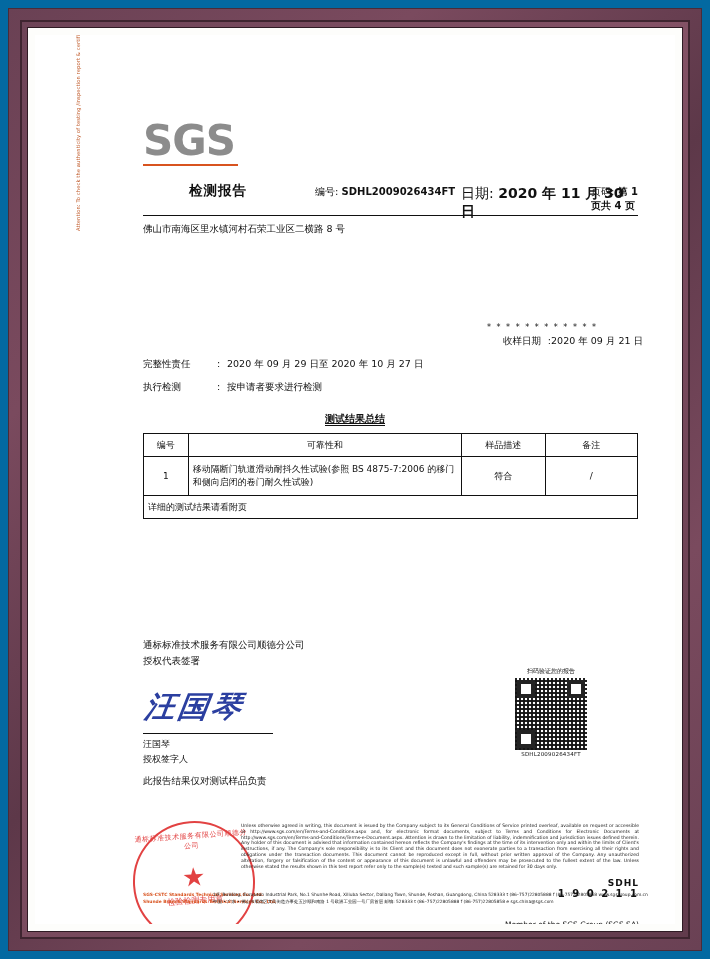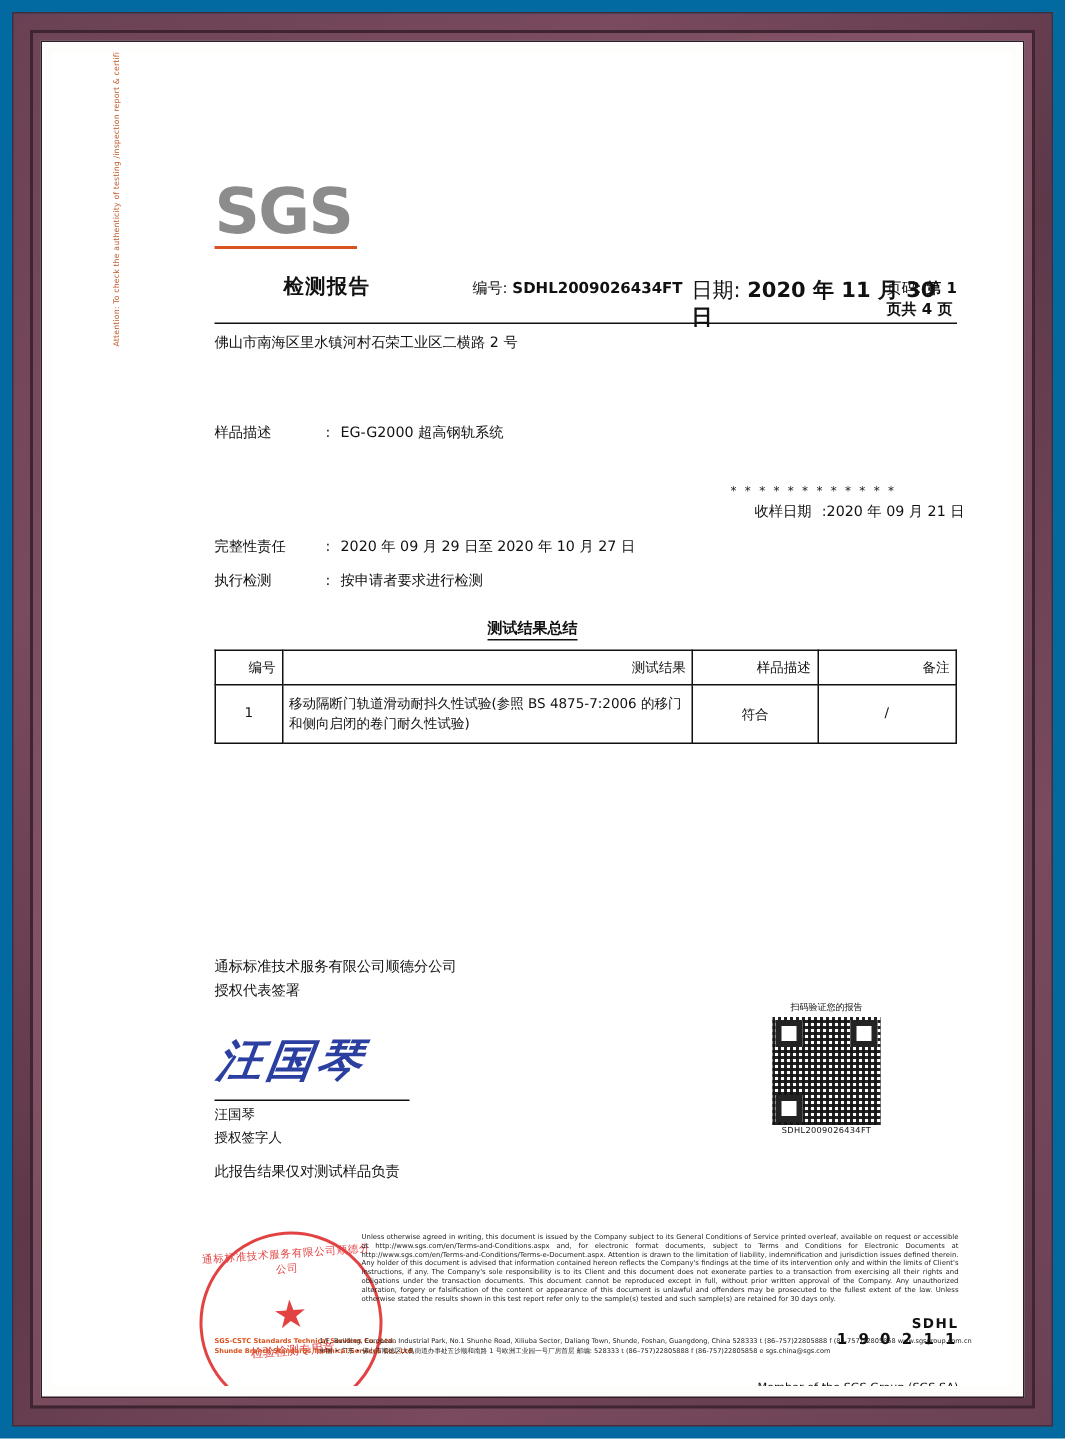--- a/index.html
+++ b/index.html
@@ -185,20 +185,21 @@
   
   .summary-head {
     position: absolute;
     left: 0;
     top: 377px;
     width: 640px;
     text-align: center;
     font-size: 10px;
     font-weight: bold;
     color: #111;
+    text-decoration: underline;
   }
   .summary-head span {
     border-bottom: 1px solid #111;
     padding-bottom: 1px;
   }
 
   
   .tbl {
     position: absolute;
     left: 108px;
@@ -207,21 +208,21 @@
     border-collapse: collapse;
     font-size: 9px;
     color: #111;
   }
   .tbl th, .tbl td {
     border: 1px solid #111;
     padding: 3px 4px;
     vertical-align: middle;
   }
   .tbl th {
-    text-align: right;
+    text-align: center;
     font-weight: normal;
     height: 16px;
   }
   .c-no   { width: 38px; text-align: center; }
   .c-req  { width: 285px; }
   .c-res  { width: 80px; text-align: center; }
   .c-rem  { width: 90px; text-align: center; }
   .row-body td { height: 32px; }
   .note-row td {
     text-align: left;
@@ -447,57 +448,57 @@
         <b>2020 年 11 月 30 日</b>
       </div>
       <div class="rep-page">
         <span>页码:</span>
         <b>第 1 页共 4 页</b>
       </div>
     </div>
     <div class="title-underline"></div>
 
     <div class="client-block">
-      <div>佛山市南海区里水镇河村石荣工业区二横路 2 号</div>
-    </div>
-
-    <div class="field f1">
-      <span class="lab">样品描述</span><span class="colon">:</span><span class="val">EG-G2000 超高钢轨系统</span>
-    </div>
+      <div>佛山市南海区里水镇河村石荣工业区二横路 8 号</div>
+    </div>
+
     <div class="asterisks">* * * * * * * * * * * *</div>
     <div class="field f3">
       <span class="lab">收样日期</span><span class="colon">:</span><span class="val">2020 年 09 月 21 日</span>
     </div>
     <div class="field f4">
       <span class="lab">完整性责任</span><span class="colon">:</span><span class="val">2020 年 09 月 29 日至 2020 年 10 月 27 日</span>
     </div>
     <div class="field f5">
       <span class="lab">执行检测</span><span class="colon">:</span><span class="val">按申请者要求进行检测</span>
     </div>
 
     <div class="summary-head">
       <span>测试结果总结</span>
     </div>
 
     <table class="tbl">
       <thead>
         <tr>
           <th class="c-no">编号</th>
-          <th class="c-req">测试结果</th>
+          <th class="c-req">可靠性和</th>
           <th class="c-res">样品描述</th>
           <th class="c-rem">备注</th>
         </tr>
       </thead>
       <tbody>
         <tr class="row-body">
           <td class="c-no">1</td>
           <td class="c-req">移动隔断门轨道滑动耐抖久性试验(参照 BS 4875-7:2006 的移门和侧向启闭的卷门耐久性试验)</td>
           <td class="c-res">符合</td>
           <td class="c-rem">/</td>
         </tr>
+        <tr class="note-row">
+          <td colspan="4">详细的测试结果请看附页</td>
+        </tr>
       </tbody>
     </table>
 
     <div class="sig-company">
       <div>通标标准技术服务有限公司顺德分公司</div>
       <div>授权代表签署</div>
     </div>
     <div class="sig-script">汪国琴</div>
     <div class="sig-line"></div>
     <div class="sig-name">

